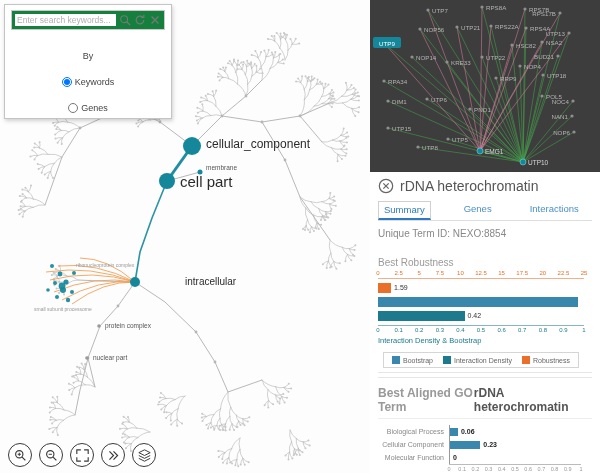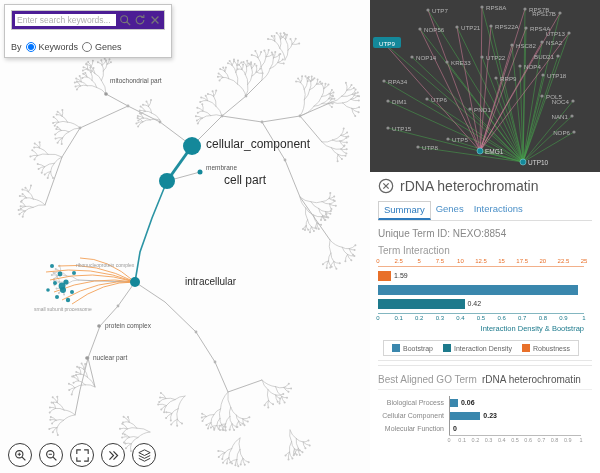--- a/index.html
+++ b/index.html
@@ -9,66 +9,66 @@
   #tree-panel{position:absolute;left:0;top:0;width:370px;height:473px;background:#fdfdfd;overflow:hidden;}
   #tree-svg{position:absolute;left:0;top:0;pointer-events:none;}
   .tree-label{position:absolute;white-space:nowrap;color:#2b2b2b;}
   .tree-label.minor{color:#555;font-size:6.5px;}
   .tree-label.micro{color:#999;font-size:5px;}
 
   
   #search-card{position:absolute;left:4px;top:4px;width:168px;background:#fff;border:1px solid #c4c4c4;
     box-shadow:1px 2px 4px rgba(0,0,0,.18);padding:5px 6px;z-index:6;box-sizing:border-box;}
   #search-card .nexo-title{font-size:10px;font-weight:bold;color:#333;margin-bottom:4px;}
-  .search-box{display:flex;align-items:center;border:1px solid #c9c9c9;height:18px;padding:0 3px;background:#4c1d95;}
+  .search-box{display:flex;align-items:center;border:1px solid #c9c9c9;height:18px;padding:0 3px;background:#15803d;}
   .search-box input{border:none;outline:none;flex:1;font-size:8.5px;min-width:0;font-family:"Liberation Sans",sans-serif;color:#444;}
   .search-box input::placeholder{color:#b0b0b0;}
   .sb-icon{width:12px;height:12px;margin-left:3px;flex:0 0 auto;cursor:pointer;}
   .sb-icon svg{width:12px;height:12px;display:block;}
-  .radio-row{display:flex;align-items:center;gap:4px;margin-top:12px;font-size:9px;color:#444;}
+  .radio-row{display:flex;align-items:center;gap:16px;margin-top:21px;font-size:9px;color:#444;flex-direction:column;}
   .radio-row label{display:flex;align-items:center;gap:3px;cursor:pointer;}
   .radio-row input{width:10px;height:10px;margin:0;}
 
   
   #tree-toolbar{position:absolute;left:8px;bottom:6px;display:flex;z-index:6;}
   .tool-btn{width:24px;height:24px;border:1.5px solid #3a3a3a;border-radius:50%;background:#fff;
     display:flex;align-items:center;justify-content:center;padding:0;margin-right:7px;cursor:pointer;}
   .tool-btn svg{width:13px;height:13px;display:block;}
 
   
   #network-panel{position:absolute;left:370px;top:0;width:230px;height:172px;background:#3d3d3d;overflow:hidden;}
   #net-svg{position:absolute;left:0;top:0;}
 
   
   #detail-panel{position:absolute;left:370px;top:172px;width:230px;height:301px;background:#fff;
     padding:6px 8px;box-sizing:border-box;overflow:hidden;}
   .detail-header{display:flex;align-items:center;gap:6px;}
   .detail-header svg{width:16px;height:16px;flex:0 0 auto;cursor:pointer;}
   .detail-title{font-size:14px;color:#555;}
-  .tabs{display:flex;gap:0;margin-top:7px;border-bottom:1px solid #ddd;padding-bottom:0;}
+  .tabs{display:flex;gap:28px;margin-top:7px;border-bottom:1px solid #ddd;padding-bottom:0;}
   .tab{font-size:9.5px;color:#4a8fc7;padding:2px 5px 3px;cursor:pointer;}
   .tab.active{border:1px solid #d0d0d0;border-bottom:2px solid #2e7bbd;color:#2e7bbd;}
-  .term-id{font-size:10px;color:#888;margin:7px 0 6px;}
+  .term-id{font-size:10px;color:#888;margin:7px 0 18px;}
   .sec-title{font-size:10px;color:#9a9a9a;margin:6px 0 2px;}
   .divider{border-top:1px solid #e6e6e6;margin:4px 0;}
 
   .axis{position:relative;height:8px;font-size:6px;}
   .axis span{position:absolute;transform:translateX(-50%);white-space:nowrap;}
   .axis-line{height:1px;margin:0 0 1px;}
 
   #rb-chart{width:206px;}
   .rb-row{height:10px;margin:4px 0;white-space:nowrap;}
   .rb-bar{height:10px;display:inline-block;vertical-align:top;}
   .rb-val{font-size:7px;color:#333;margin-left:3px;vertical-align:top;line-height:10px;}
-  .axis-title{font-size:7.5px;text-align:right;margin-top:1px;}
+  .axis-title{font-size:7.5px;text-align:left;margin-top:1px;}
   #rb-legend{display:flex;gap:10px;justify-content:center;align-items:center;border:1px solid #d5d5d5;
     padding:3px 8px;margin:7px auto 0;width:max-content;font-size:7px;color:#666;}
   #rb-legend .sq{width:8px;height:8px;display:inline-block;margin-right:3px;vertical-align:-1px;}
 
-  .go-row{display:flex;font-size:10px;padding:4px 0;border-bottom:1px solid #eee;}
+  .go-row{display:flex;font-size:12px;padding:4px 0;border-bottom:1px solid #eee;font-weight:bold;}
   .go-row .gl{width:104px;color:#999;}
   .go-row .gv{color:#555;}
 
   #go-chart{margin-top:6px;}
   .gc-row{display:flex;align-items:center;height:13px;}
   .gc-lab{width:66px;text-align:right;font-size:7px;color:#888;padding-right:5px;flex:0 0 auto;}
   .gc-area{position:relative;width:132px;height:13px;border-left:1px solid #999;display:flex;align-items:center;}
   .gc-bar{height:8px;}
   .gc-val{font-size:7px;font-weight:bold;color:#222;margin-left:3px;}
   .gc-axisrow{display:flex;}
@@ -119,21 +119,21 @@
         <circle cx="192" cy="146" r="9" fill="#14889a"></circle>
         <circle cx="167" cy="181" r="8" fill="#14889a"></circle>
         <circle cx="135" cy="282" r="5" fill="#14889a"></circle>
         <circle cx="106" cy="94" r="1.8" fill="#9a9a9a"></circle>
         <circle cx="200" cy="172" r="2.5" fill="#14889a"></circle>
         <circle cx="99" cy="326" r="1.8" fill="#9a9a9a"></circle>
         <circle cx="87" cy="358" r="1.8" fill="#9a9a9a"></circle>
       </svg>
     <div id="tree-labels">
         <div class="tree-label " style="left: 206px; top: 136.7px; font-size: 12px;">cellular_component</div>
-        <div class="tree-label " style="left: 180px; top: 172.63px; font-size: 12px; margin-left: 44px;">cell part</div>
+        <div class="tree-label " style="left: 180px; top: 172.63px; font-size: 15px;">cell part</div>
         <div class="tree-label " style="left: 145px; top: 275.8px; font-size: 10px; padding-left: 40px;">intracellular</div>
         <div class="tree-label minor" style="left: 110px; top: 77px;">mitochondrial part</div>
         <div class="tree-label minor" style="left: 206px; top: 164px;">membrane</div>
         <div class="tree-label minor" style="left: 105px; top: 322px;">protein complex</div>
         <div class="tree-label minor" style="left: 93px; top: 354px;">nuclear part</div>
         <div class="tree-label micro" style="left: 76px; top: 262px;">ribonucleoprotein complex</div>
         <div class="tree-label micro" style="left: 34px; top: 306px;">small subunit processome</div>
       </div>
 
     <div id="search-card">
@@ -330,21 +330,21 @@
     <div class="tabs">
       <div class="tab active">Summary</div>
       <div class="tab">Genes</div>
       <div class="tab">Interactions</div>
     </div>
 
     <div class="term-id">
       <span>Unique Term ID:</span> <span>NEXO:8854</span>
     </div>
 
-    <div class="sec-title">Term Interaction</div>
+    <div class="sec-title">Best Robustness</div>
 
     <div id="rb-chart">
       <div class="axis" id="rb-top-axis">
           <span style="left: 0px; color: rgb(232, 112, 42);">0</span>
           <span style="left: 20.6px; color: rgb(232, 112, 42);">2.5</span>
           <span style="left: 41.2px; color: rgb(232, 112, 42);">5</span>
           <span style="left: 61.8px; color: rgb(232, 112, 42);">7.5</span>
           <span style="left: 82.4px; color: rgb(232, 112, 42);">10</span>
           <span style="left: 103px; color: rgb(232, 112, 42);">12.5</span>
           <span style="left: 123.6px; color: rgb(232, 112, 42);">15</span>

